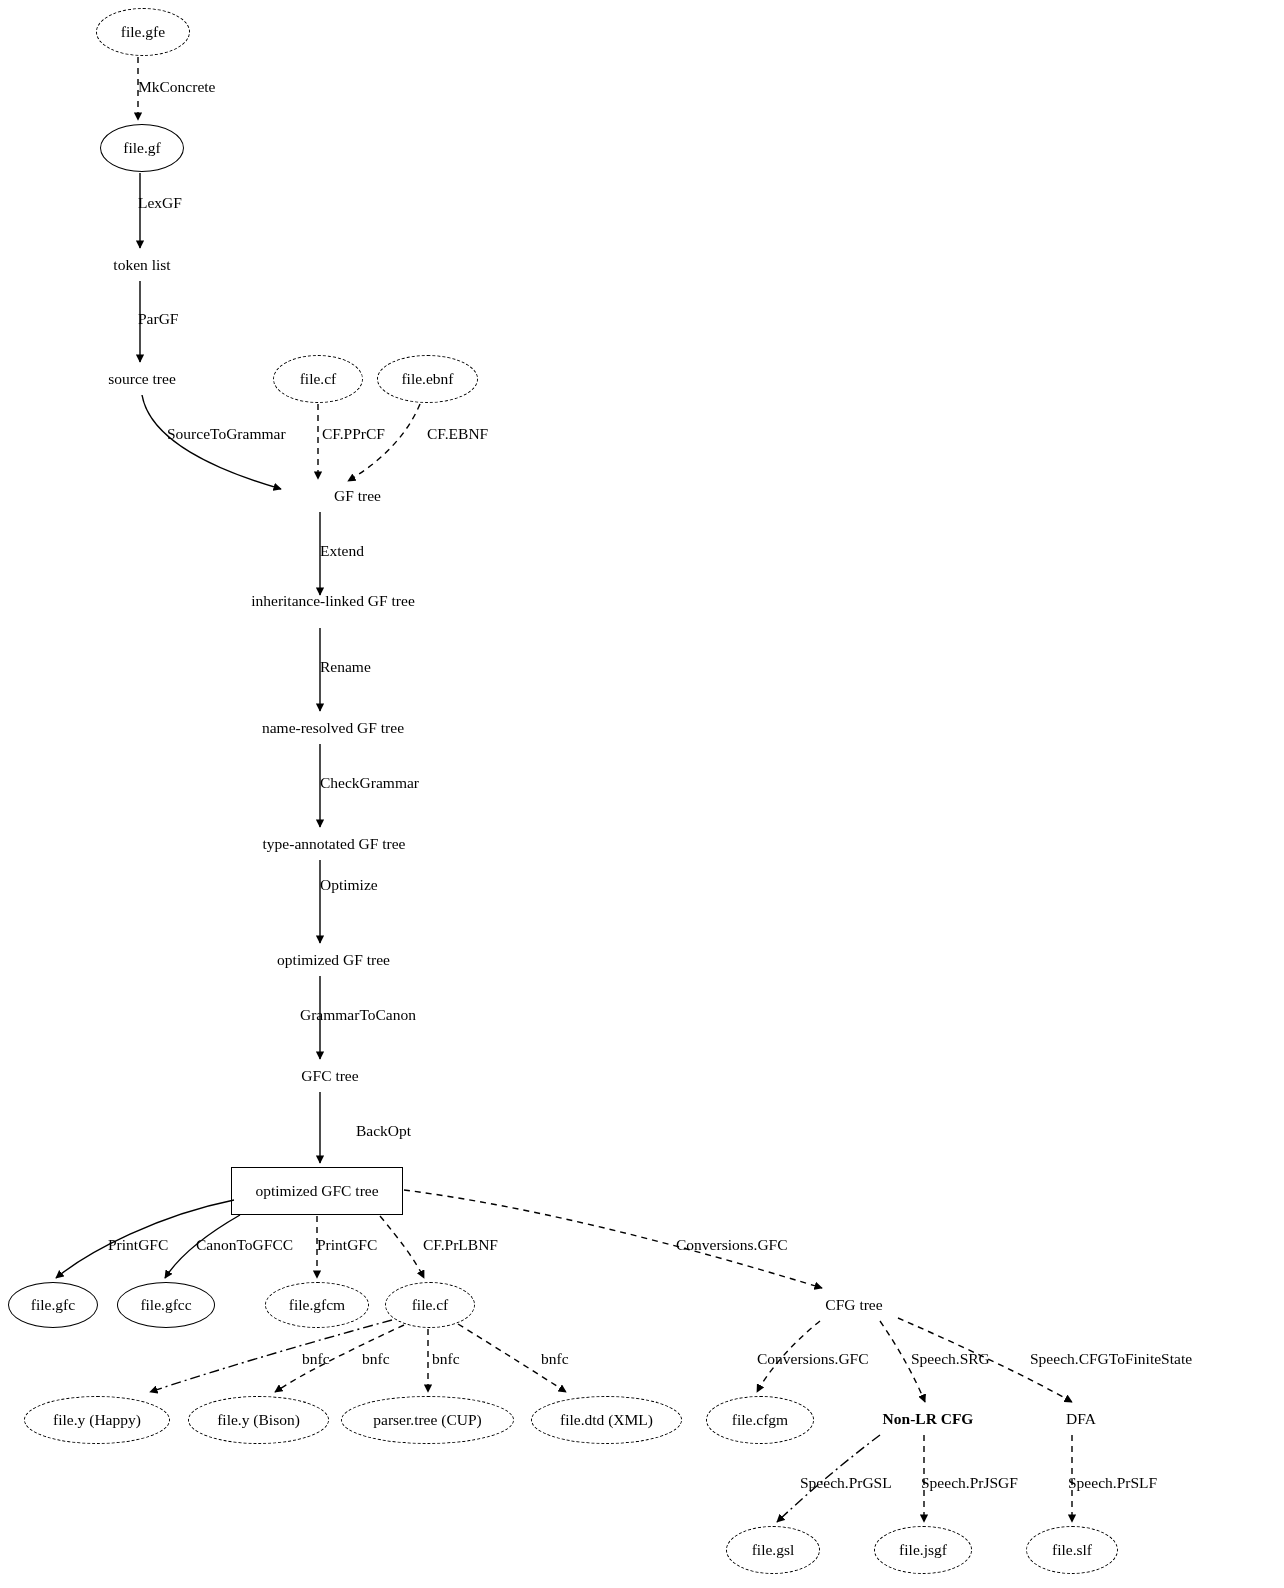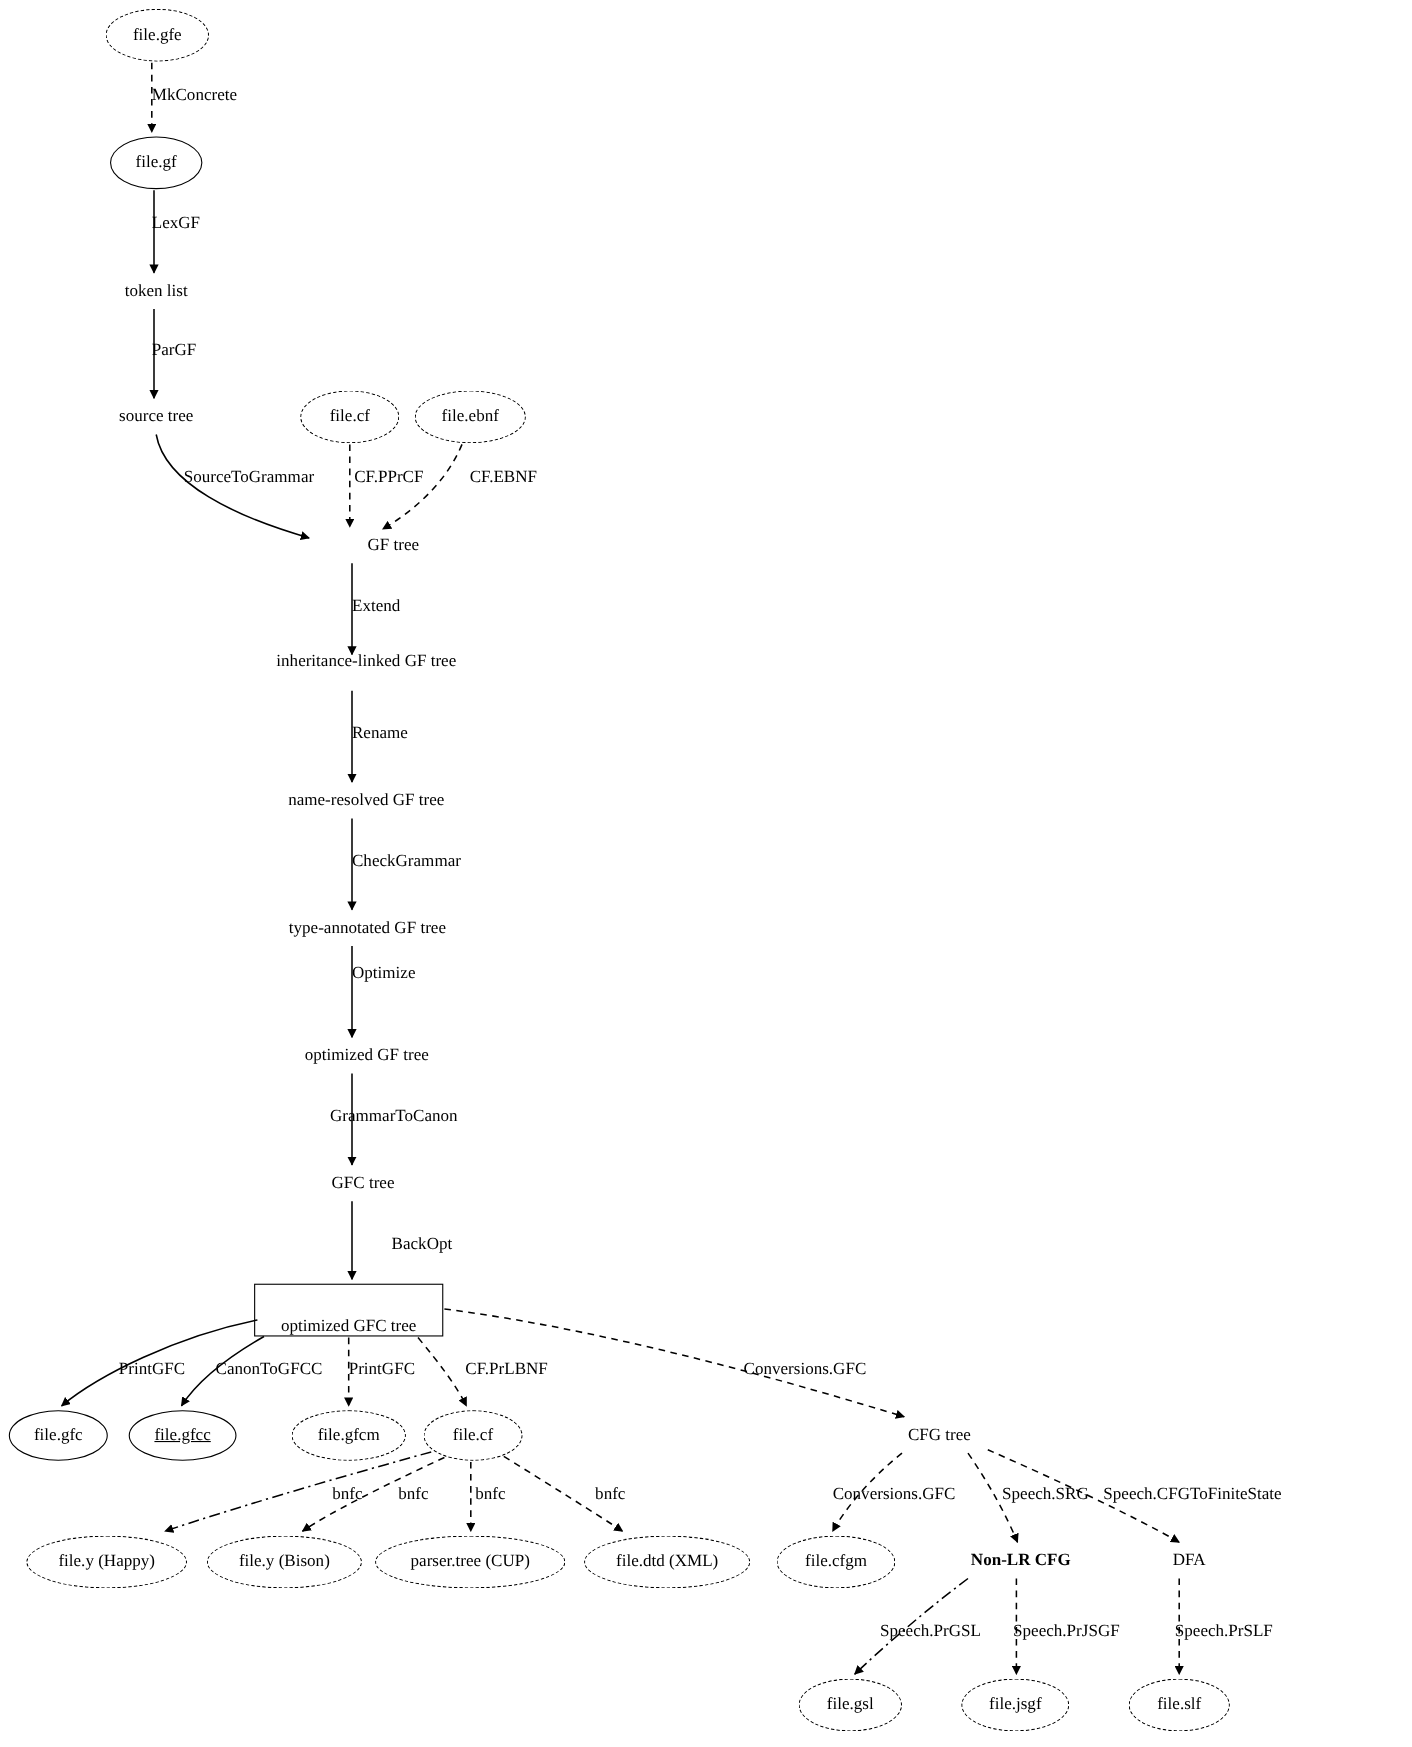--- a/index.html
+++ b/index.html
@@ -42,21 +42,20 @@
   .node.ellipse-solid {
     border: 1.4px solid #000;
     border-radius: 50%;
   }
   .node.ellipse-dashed {
     border: 1.4px dashed #000;
     border-radius: 50%;
   }
   .node.box-solid {
     border: 1.4px solid #000;
-    align-items: flex-end;
   }
   .edge-label {
     position: absolute;
     font-size: 15.5px;
     white-space: nowrap;
     color: #000;
   }
 </style>
 </head>
 <body>
@@ -171,21 +170,21 @@
   </div>
 
   <div class="node box-solid" style="left:231px;top:1167px;width:172px;height:48px;">
     <span>optimized GFC tree</span>
   </div>
 
   <div class="node ellipse-solid" style="left:8px;top:1282px;width:90px;height:46px;">
     <span>file.gfc</span>
   </div>
 
-  <div class="node ellipse-solid" style="left:117px;top:1282px;width:98px;height:46px;text-decoration:underline;">
+  <div class="node ellipse-solid" style="left:117px;top:1282px;width:98px;height:46px;">
     <span>file.gfcc</span>
   </div>
 
   <div class="node ellipse-dashed" style="left:265px;top:1282px;width:104px;height:46px;">
     <span>file.gfcm</span>
   </div>
 
   <div class="node ellipse-dashed" style="left:385px;top:1282px;width:90px;height:46px;">
     <span>file.cf</span>
   </div>
@@ -250,18 +249,18 @@
   <div class="edge-label" style="left:196px;top:1236px;">CanonToGFCC</div>
   <div class="edge-label" style="left:317px;top:1236px;">PrintGFC</div>
   <div class="edge-label" style="left:423px;top:1236px;">CF.PrLBNF</div>
   <div class="edge-label" style="left:676px;top:1236px;">Conversions.GFC</div>
   <div class="edge-label" style="left:302px;top:1350px;">bnfc</div>
   <div class="edge-label" style="left:362px;top:1350px;">bnfc</div>
   <div class="edge-label" style="left:432px;top:1350px;">bnfc</div>
   <div class="edge-label" style="left:541px;top:1350px;">bnfc</div>
   <div class="edge-label" style="left:757px;top:1350px;">Conversions.GFC</div>
   <div class="edge-label" style="left:911px;top:1350px;">Speech.SRG</div>
-  <div class="edge-label" style="left:1003px;top:1350px;">Speech.CFGToFiniteState</div>
+  <div class="edge-label" style="left:1030px;top:1350px;">Speech.CFGToFiniteState</div>
   <div class="edge-label" style="left:800px;top:1474px;">Speech.PrGSL</div>
   <div class="edge-label" style="left:921px;top:1474px;">Speech.PrJSGF</div>
   <div class="edge-label" style="left:1068px;top:1474px;">Speech.PrSLF</div>
 
 </div>
 
 </body></html>

